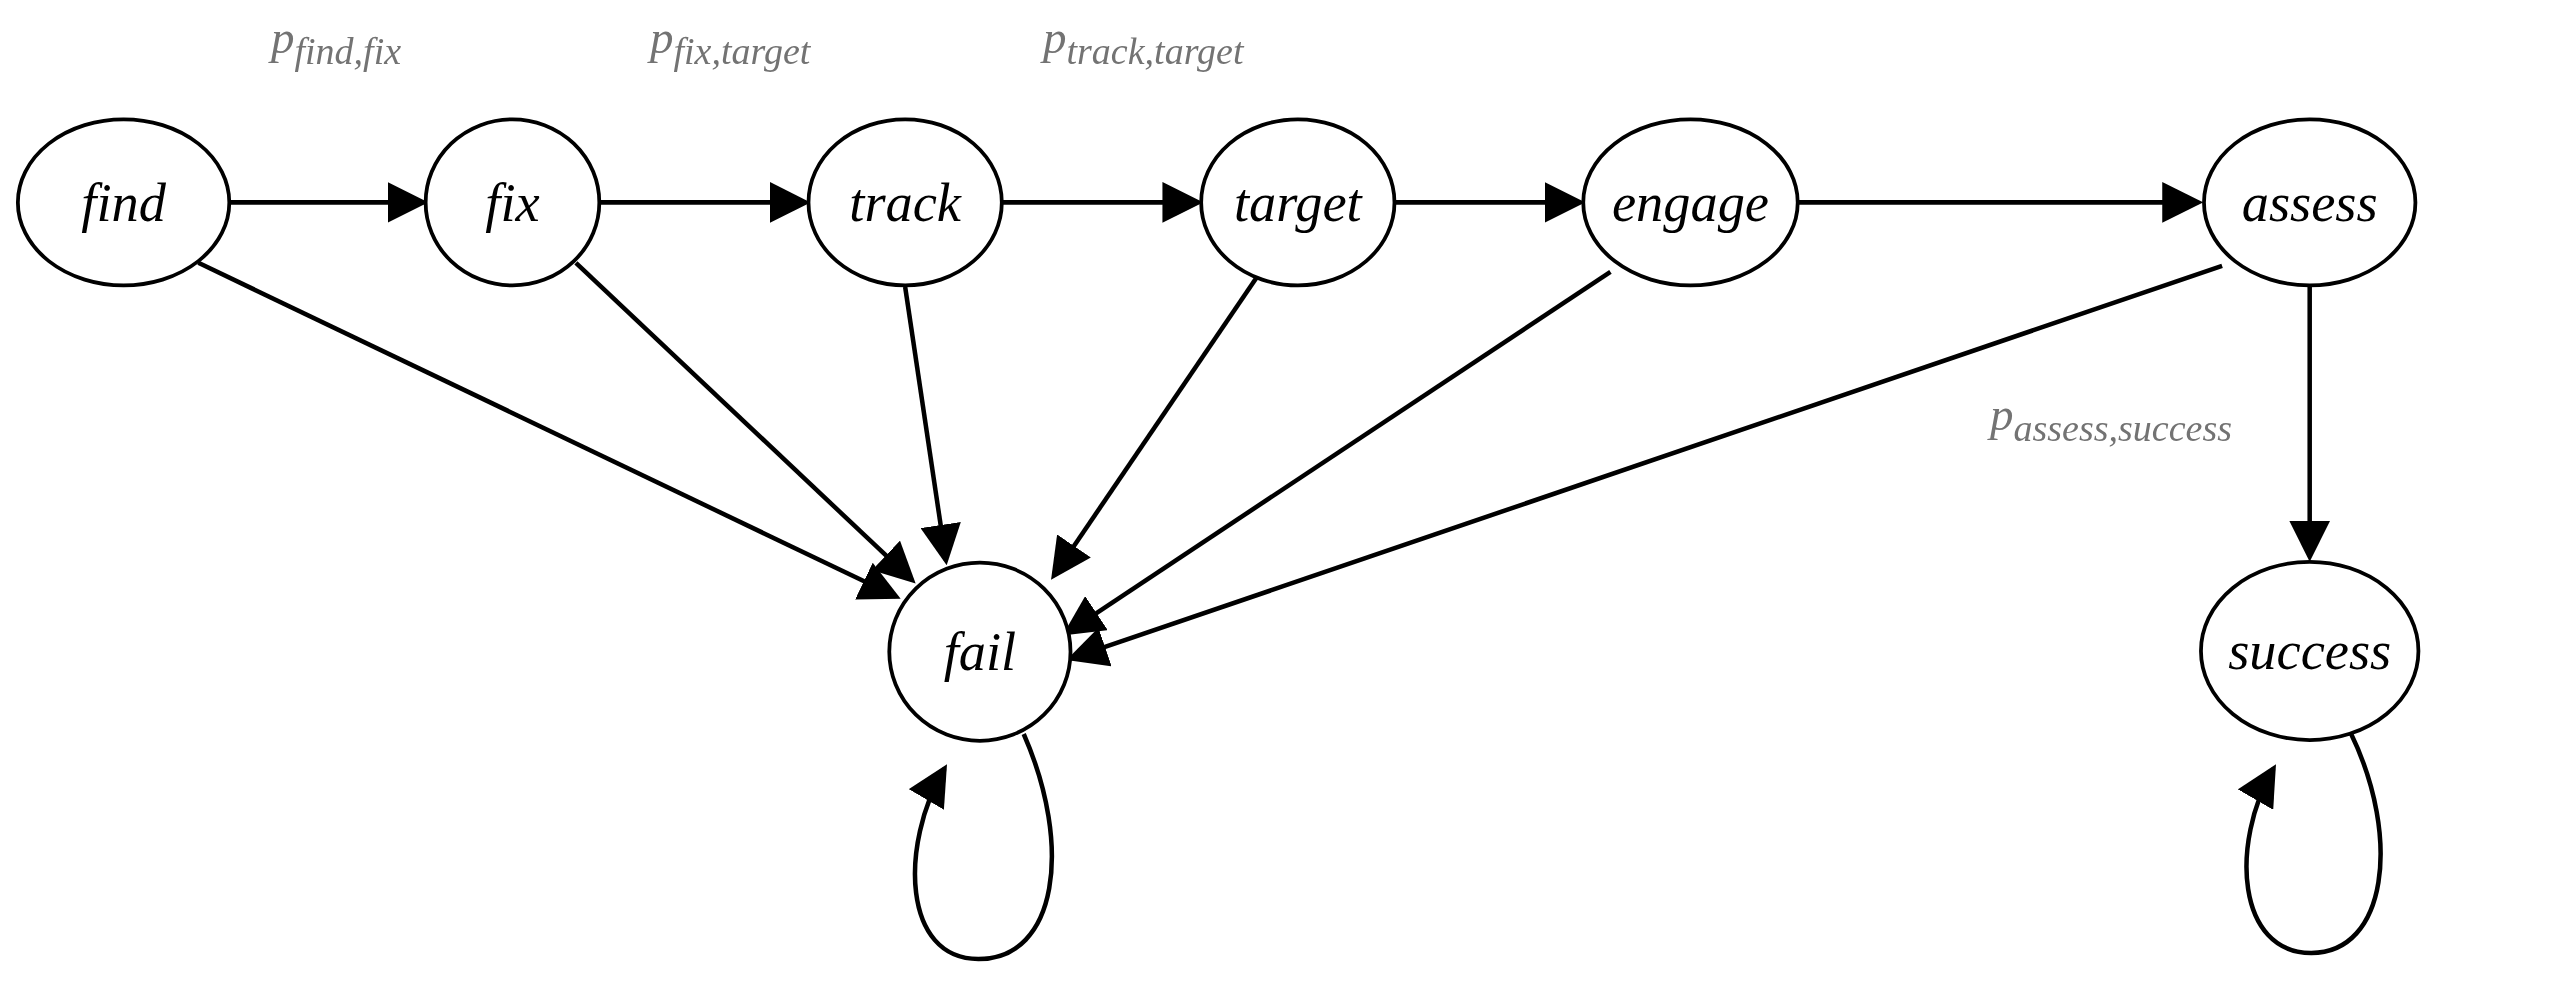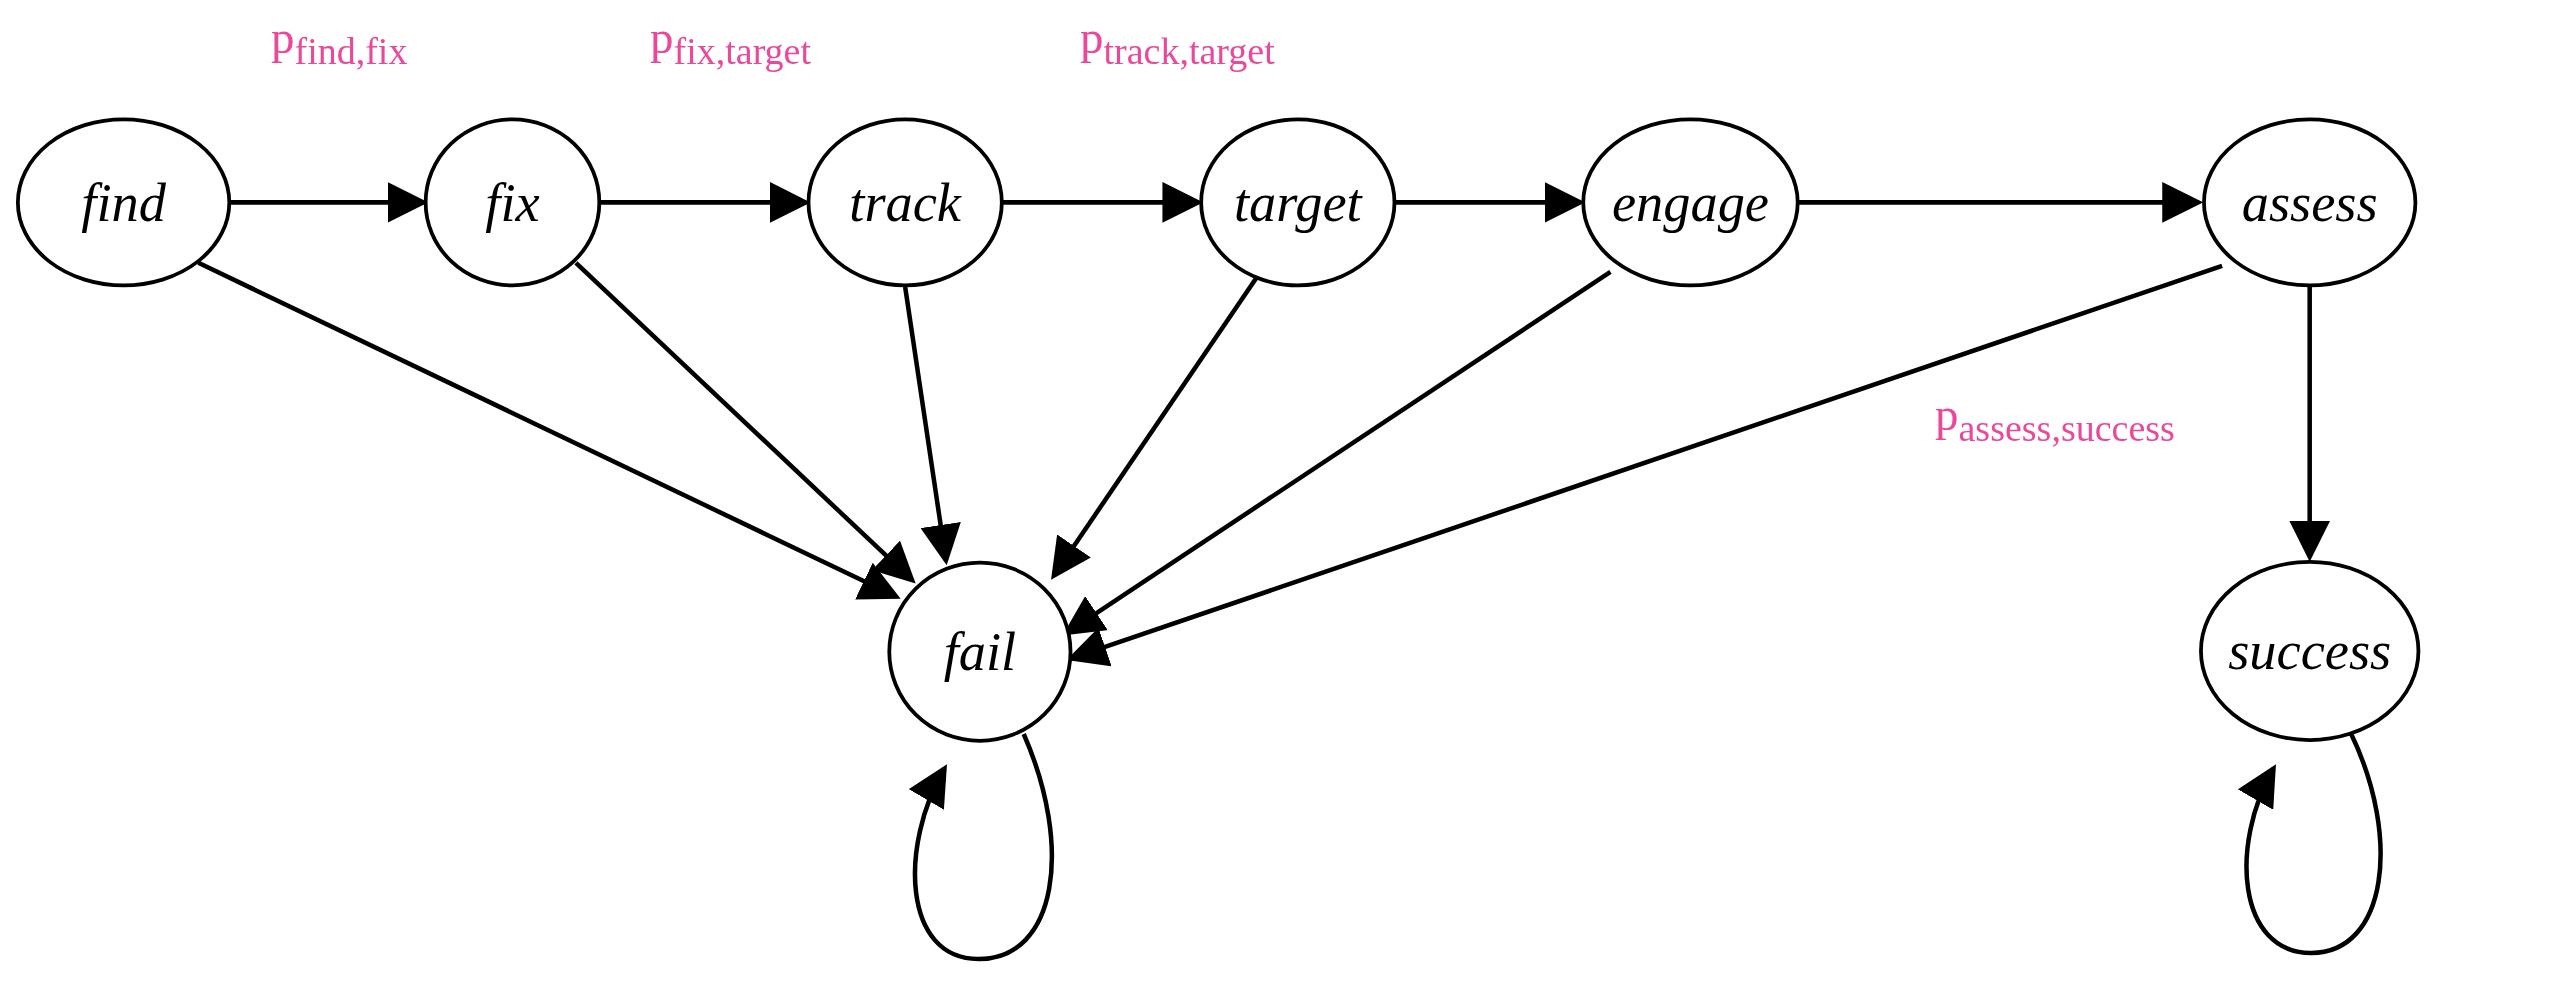--- a/index.html
+++ b/index.html
@@ -9,21 +9,21 @@
   #stage{position:relative;width:2576px;height:993px;background:#ffffff;}
   svg#graph{position:absolute;left:0;top:0;width:2576px;height:993px;display:block;}
   .node-ellipse{fill:#ffffff;stroke:#000000;stroke-width:5;}
   .edge-line{stroke:#000000;stroke-width:6;fill:none;}
   .edge-loop{stroke:#000000;stroke-width:6;fill:none;}
   .node-label{font-family:"Liberation Serif","DejaVu Serif",serif;
               font-style:italic;font-size:72px;fill:#000000;
               text-anchor:middle;dominant-baseline:middle;}
   .edge-label{position:absolute;white-space:nowrap;
               font-family:"Liberation Serif","DejaVu Serif",serif;
-              color:#ec4899;line-height:1;}
+              font-style:italic;color:#737373;line-height:1;}
   .edge-label .pvar{font-size:47px;}
   .edge-label .psub{font-size:38px;vertical-align:-0.28em;}
 </style>
 </head>
 <body>
 
 <div id="stage">
 
   <svg id="graph" viewBox="0 0 3410 1315">
     <defs>
@@ -100,24 +100,24 @@
   </svg>
 
   <div class="edge-label" style="left:271px;top:13.6px;">
     <span class="pvar">p</span><span class="psub">find,fix</span>
   </div>
 
   <div class="edge-label" style="left:650px;top:13.6px;">
     <span class="pvar">p</span><span class="psub">fix,target</span>
   </div>
 
-  <div class="edge-label" style="left:1043px;top:13.6px;margin-left:37px;">
+  <div class="edge-label" style="left:1043px;top:13.6px;">
     <span class="pvar">p</span><span class="psub">track,target</span>
   </div>
 
 
 
-  <div class="edge-label" style="left:1935px;top:391px;">
+  <div class="edge-label" style="left:1990px;top:391px;">
     <span class="pvar">p</span><span class="psub">assess,success</span>
   </div>
 
 </div>
 
 
 </body></html>

